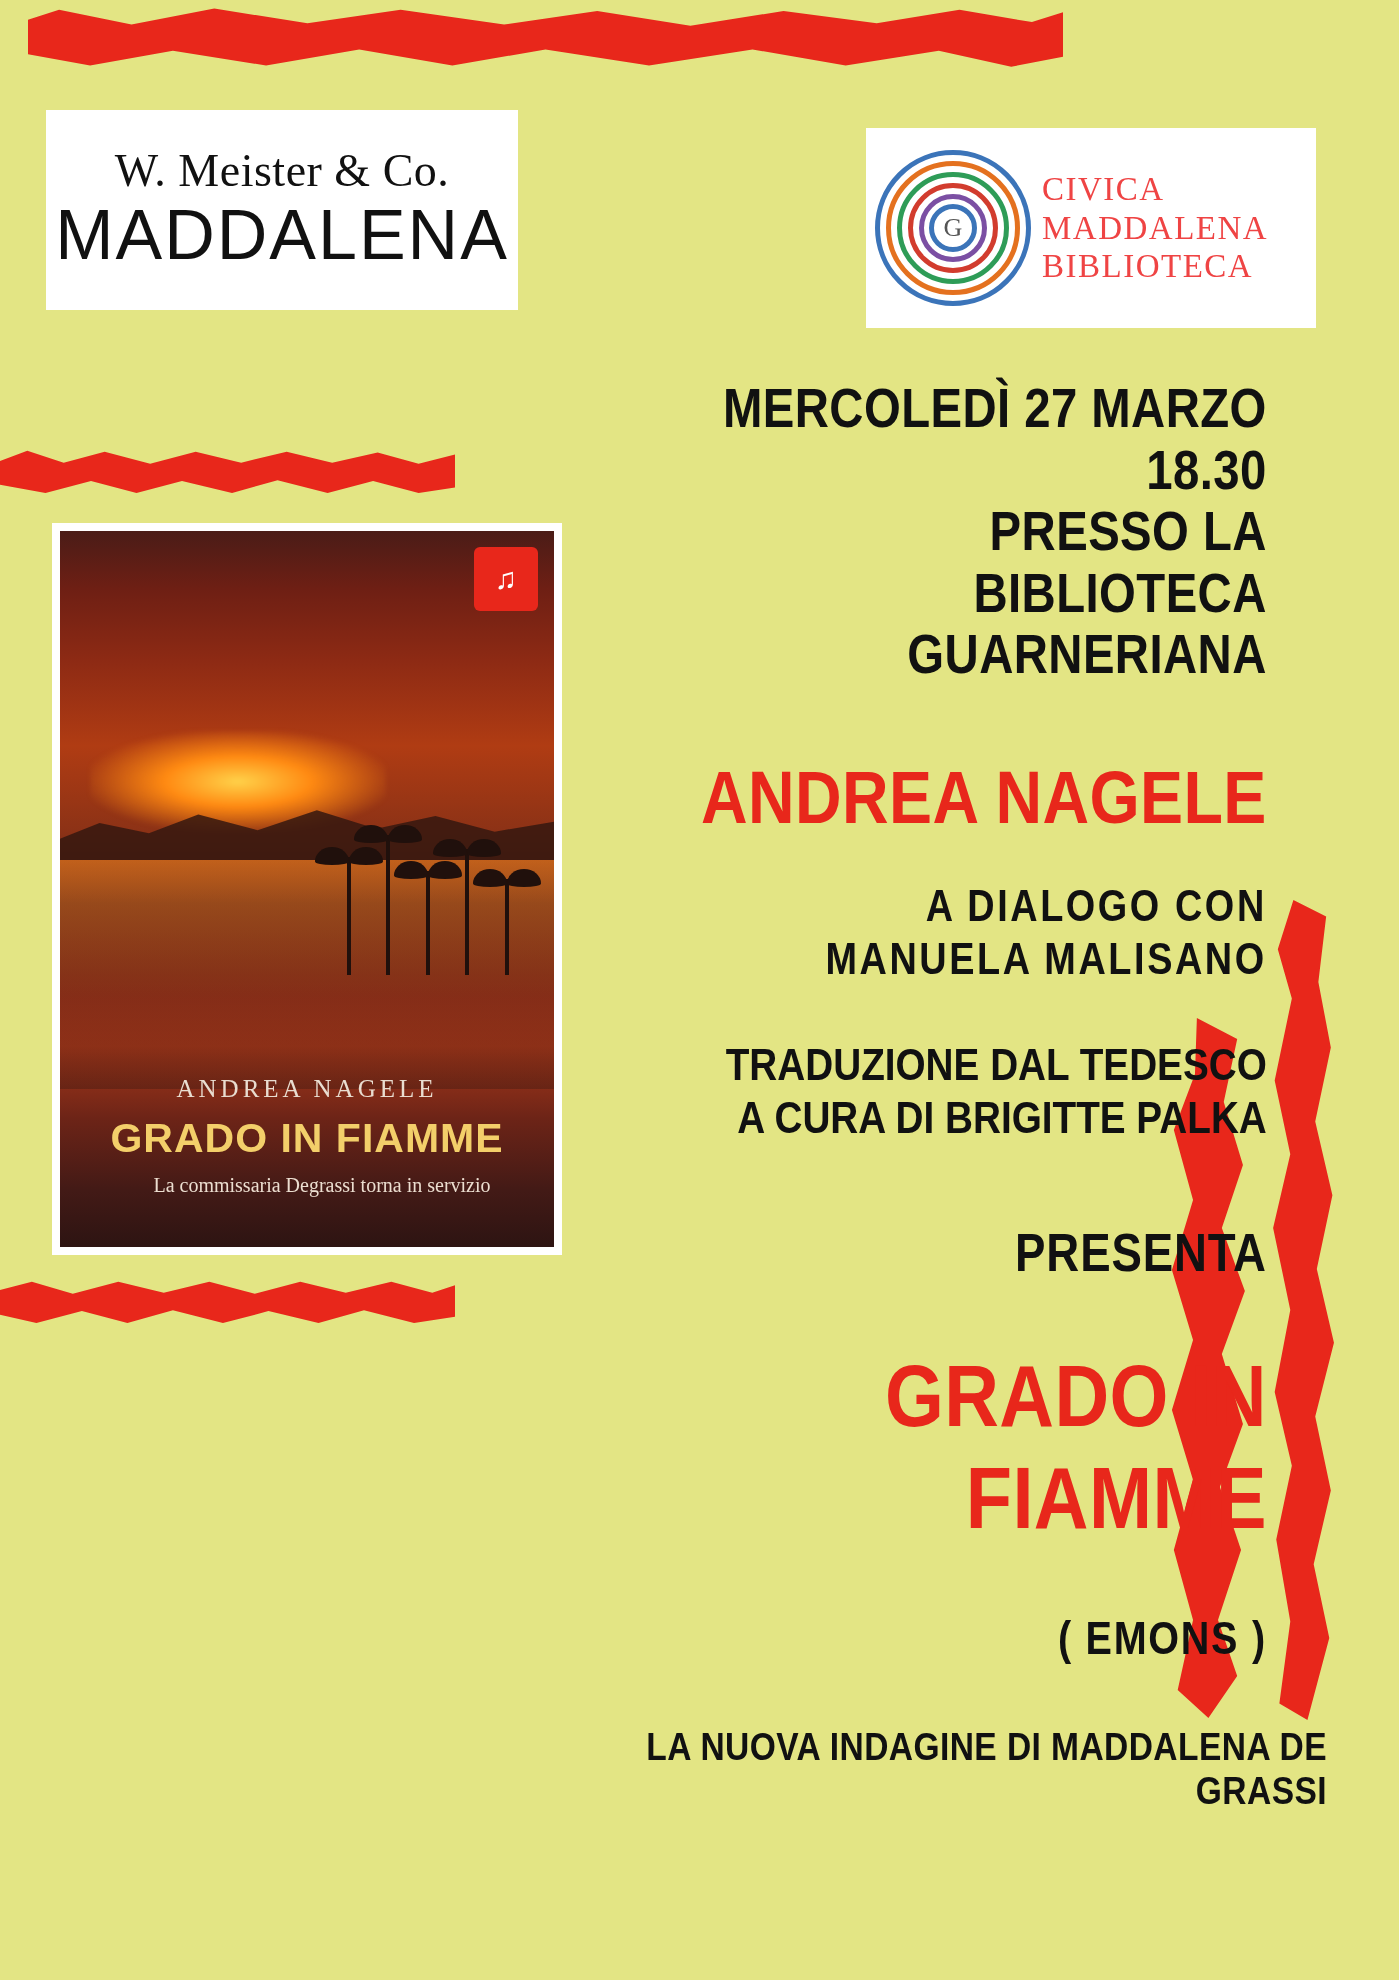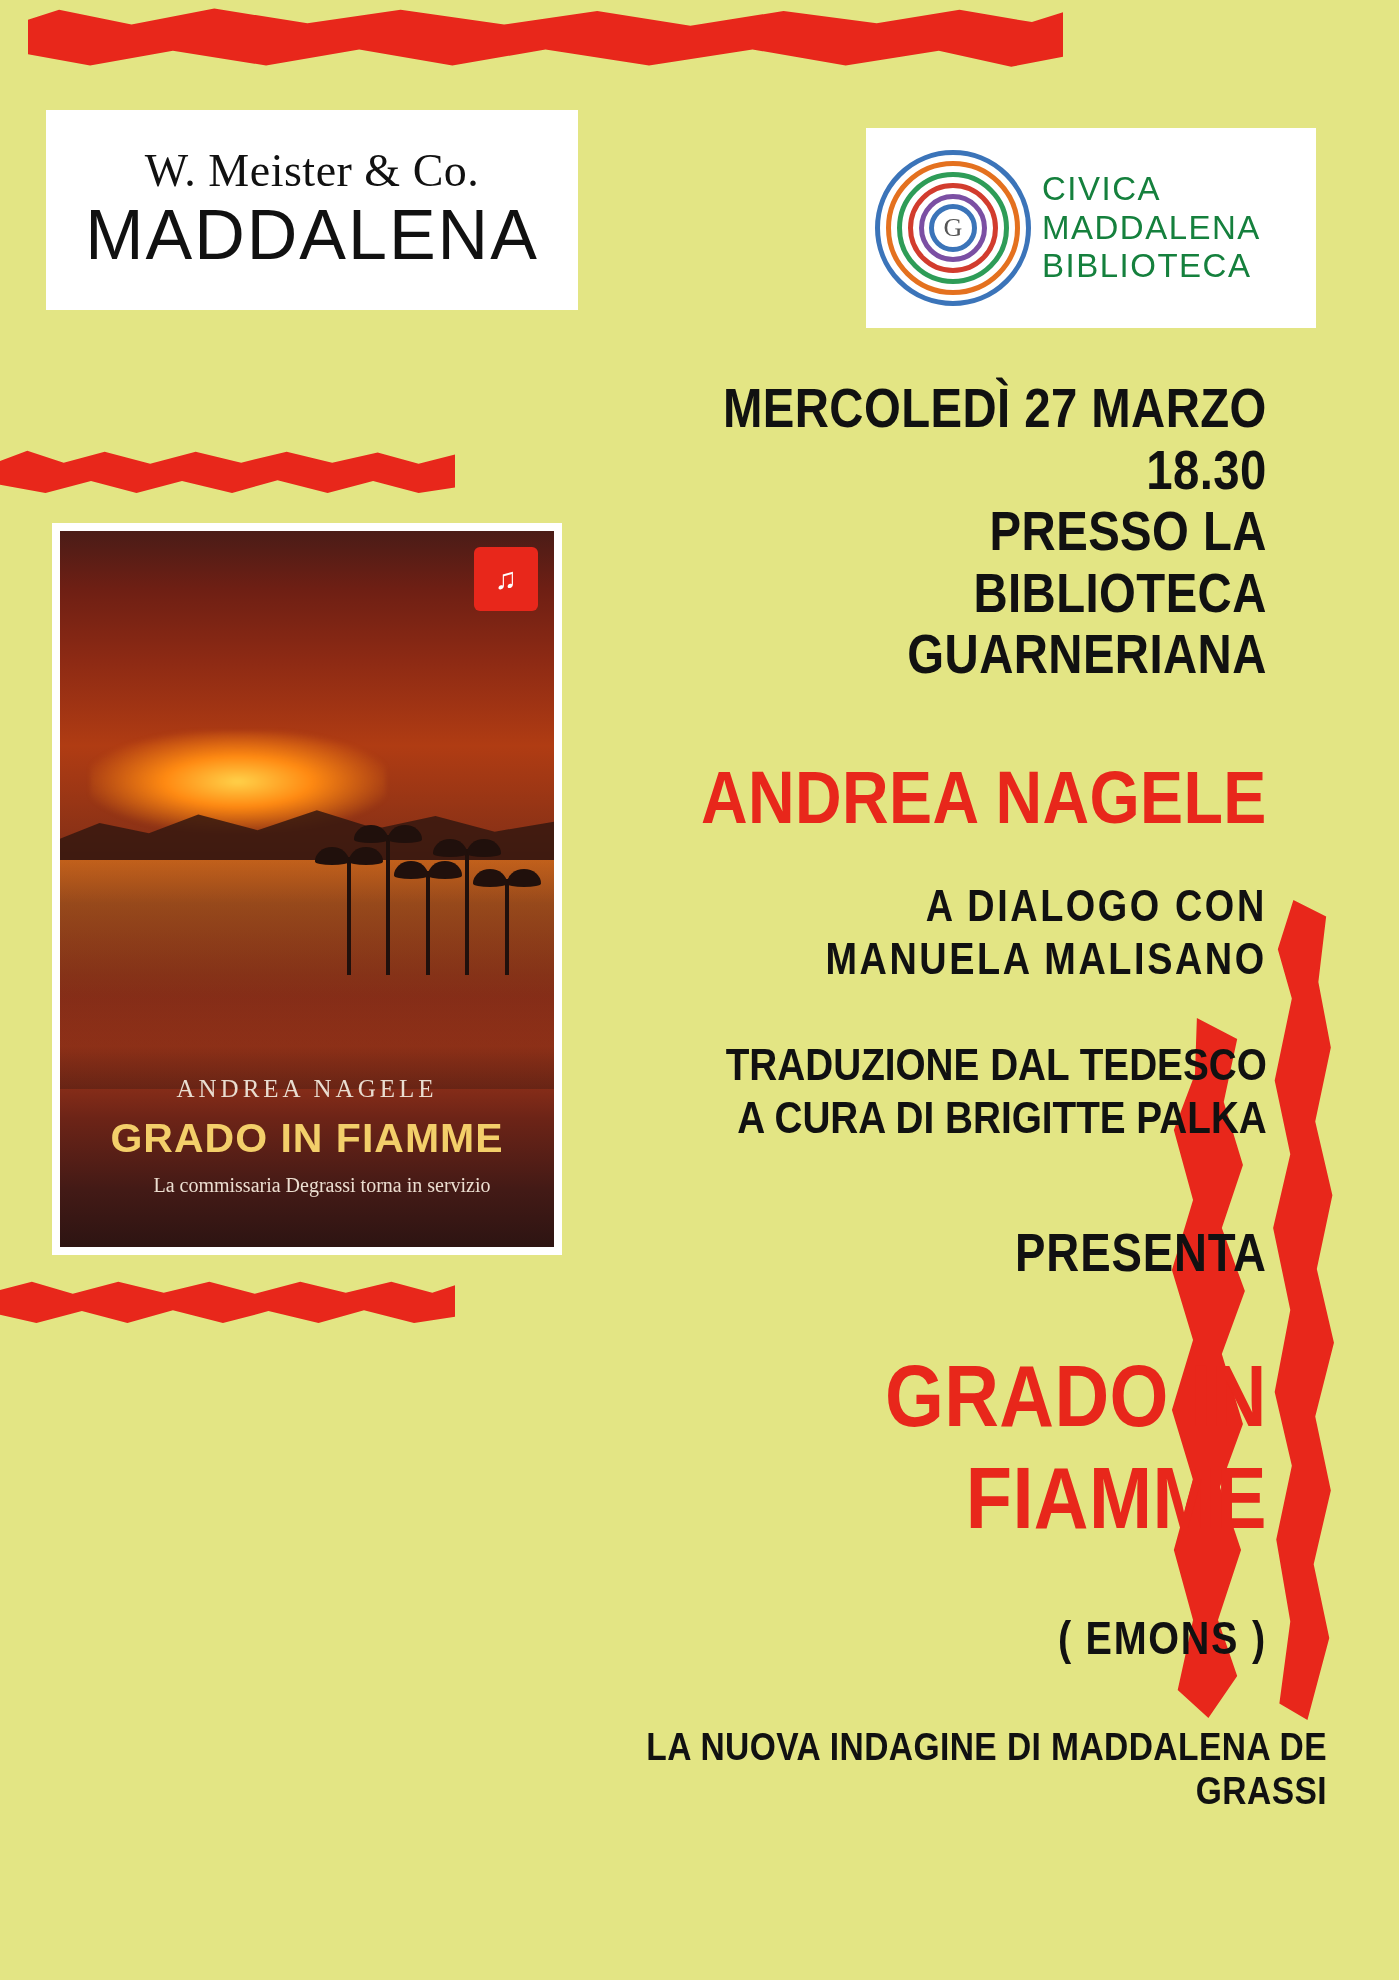--- a/index.html
+++ b/index.html
@@ -76,21 +76,21 @@
                        54% 48%, 76% 58%, 52% 67%, 74% 76%, 50% 86%, 70% 94%,
                        40% 100%, 8% 96%, 24% 86%, 4% 76%, 24% 66%, 2% 56%,
                        24% 46%, 2% 36%, 24% 26%, 4% 16%, 26% 8%);
   }
 
   
   .logo-libreria {
     position: absolute;
     left: 46px;
     top: 110px;
-    width: 532px;
+    width: 472px;
     height: 200px;
     background: #ffffff;
     display: flex;
     flex-direction: column;
     align-items: center;
     justify-content: center;
   }
   .logo-libreria .line1 {
     font-family: "Liberation Serif", serif;
     font-size: 46px;
@@ -146,24 +146,24 @@
     left: 50%;
     top: 50%;
     transform: translate(-50%, -50%);
     font-family: "Liberation Serif", serif;
     font-size: 26px;
     color: #555;
     border: none;
     width: auto; height: auto;
   }
   .guarneriana-text {
-    font-family: Liberation Sans, sans-serif;
+    font-family: Liberation Serif, serif;
     font-size: 33px;
     line-height: 1.18;
-    color: #15803d;
+    color: #ef4444;
     letter-spacing: 1.5px;
     margin-left: 14px;
   }
 
   
   .book {
     position: absolute;
     left: 52px;
     top: 523px;
     width: 510px;

